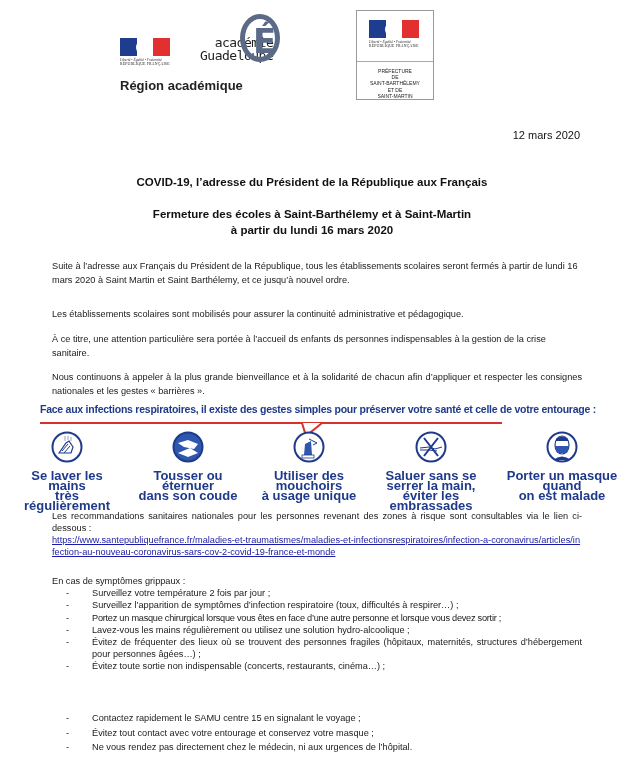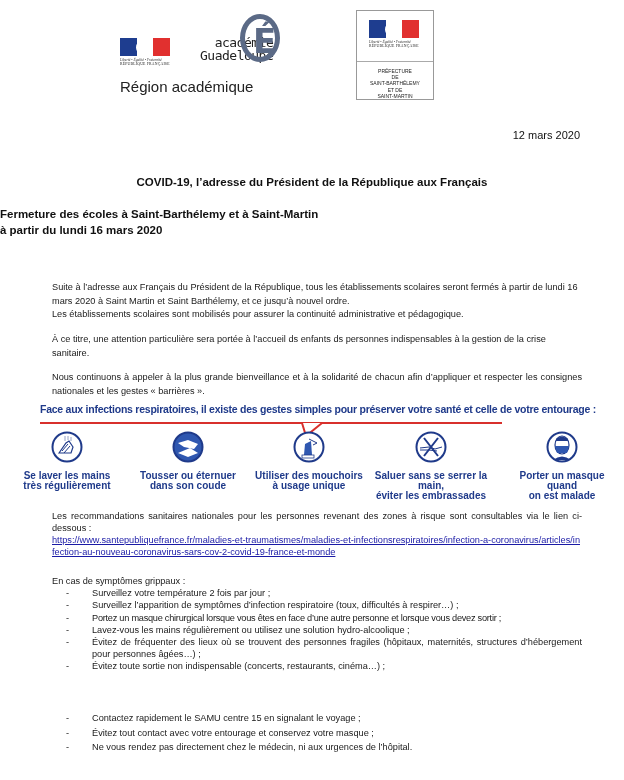--- a/index.html
+++ b/index.html
@@ -9,38 +9,38 @@
   .flag { display:flex; width:50px; height:18px; position:relative; }
   .flag .b { flex:1; background:#1e3d8f; }
   .flag .w { flex:1; background:#fff; }
   .flag .r { flex:1; background:#e1302f; }
   .flag .face { position:absolute; left:16px; top:2px; width:14px; height:15px; background:#fff; border-radius:50% 40% 40% 50%; }
   .motto { font-family:"Liberation Serif", serif; font-size:3.6px; color:#333; font-style:italic; margin-top:2px; white-space:nowrap; }
   .rfname { font-family:"Liberation Serif", serif; font-size:3.8px; color:#222; letter-spacing:0.2px; white-space:nowrap; }
   .academie-text { position:absolute; left:200px; top:36px; font-family:"DejaVu Sans Mono", monospace; font-size:13px; line-height:13px; color:#222; text-align:right; letter-spacing:-0.5px; }
   .academie-e { position:absolute; left:240px; top:14px; width:40px; height:48px; border:5px solid #5b6a86; border-radius:50%; box-sizing:border-box; }
   .academie-e span { position:absolute; left:8px; top:3px; font-size:34px; font-weight:bold; color:#5b6a86; font-family:"DejaVu Sans", sans-serif; line-height:38px; }
-  .region { position:absolute; left:120px; top:78px; font-size:15px; font-weight:normal; color:#222; }
+  .region { position:absolute; left:120px; top:78px; font-size:13px; font-weight:bold; color:#222; }
   .pref-box { position:absolute; left:356px; top:10px; width:78px; height:90px; border:1px solid #999; box-sizing:border-box; background:#fff; }
   .pref-flag { position:absolute; left:12px; top:9px; }
   .pref-sep { position:absolute; left:0; right:0; top:50px; border-top:1px solid #aaa; }
   .pref-text { position:absolute; left:0; right:0; top:57px; text-align:center; font-size:5px; line-height:6.2px; color:#222; }
   .date { position:absolute; right:44px; top:129px; font-size:11px; }
   .title1 { position:absolute; left:0; right:0; top:176px; text-align:center; font-size:11.5px; font-weight:bold; }
-  .title2 { position:absolute; left:0; right:0; top:206px; text-align:left; font-size:11.5px; font-weight:bold; line-height:16px; }
+  .title2 { position:absolute; left:0; right:0; top:206px; text-align:center; font-size:11.5px; font-weight:bold; line-height:16px; }
   .body-p { position:absolute; left:52px; width:530px; font-size:9.2px; line-height:14px; color:#1a1a1a; }
   .justify { text-align:justify; }
   
   .info { position:absolute; left:0; top:400px; width:516px; height:100px; }
   .info-head { position:absolute; left:40px; top:3px; font-size:10.5px; font-weight:bold; color:#1f3a8a; white-space:nowrap; letter-spacing:-0.25px; }
   .info-line { position:absolute; left:40px; right:14px; top:22px; height:2px; background:#d8302c; }
   .bubble-tail { position:absolute; left:300px; top:22px; }
   .gesture { position:absolute; top:31px; width:110px; text-align:center; }
   .g-icon { width:32px; height:32px; margin:0 auto; }
-  .g-label { font-size:10px; line-height:10px; color:#1f3a8a; font-weight:bold; margin-top:4px; }
+  .g-label { font-size:13px; line-height:10px; color:#1f3a8a; font-weight:bold; margin-top:4px; }
   .link { color:#1a1aa6; text-decoration:underline; }
   ul.dash { list-style:none; margin:0; padding:0; }
   ul.dash li { position:relative; padding-left:40px; }
   ul.dash li::before { content:"-"; position:absolute; left:14px; }
 </style>
 </head>
 <body>
 
 <div class="rf-logo" style="left:120px; top:38px;">
   <div class="flag">
@@ -83,21 +83,21 @@
 </div>
 
 <div class="date">12 mars 2020</div>
 
 <div class="title1">COVID-19, l’adresse du Président de la République aux Français</div>
 <div class="title2">
   <div>Fermeture des écoles à Saint-Barthélemy et à Saint-Martin</div>
   <div>à partir du lundi 16 mars 2020</div>
 </div>
 
-<div class="body-p" style="top:280px;">Suite à l’adresse aux Français du Président de la République, tous les établissements scolaires seront fermés à partir de lundi 16 mars 2020 à Saint Martin et Saint Barthélemy, et ce jusqu’à nouvel ordre.</div>
+<div class="body-p" style="top:259px;">Suite à l’adresse aux Français du Président de la République, tous les établissements scolaires seront fermés à partir de lundi 16 mars 2020 à Saint Martin et Saint Barthélemy, et ce jusqu’à nouvel ordre.</div>
 <div class="body-p" style="top:307px;">Les établissements scolaires sont mobilisés pour assurer la continuité administrative et pédagogique.</div>
 <div class="body-p" style="top:332px;">À ce titre, une attention particulière sera portée à l’accueil ds enfants ds personnes indispensables à la gestion de la crise sanitaire.</div>
 <div class="body-p justify" style="top:370px;">Nous continuons à appeler à la plus grande bienveillance et à la solidarité de chacun afin d’appliquer et respecter les consignes nationales et les gestes « barrières ».</div>
 
 <div class="info">
   <div class="info-head">Face aux infections respiratoires, il existe des gestes simples pour préserver votre santé et celle de votre entourage :</div>
   <div class="info-line"></div>
   <svg class="bubble-tail" width="24" height="16">
     <polyline points="2,1 6,14 22,1" fill="#fff" stroke="#d8302c" stroke-width="2"></polyline>
   </svg>

